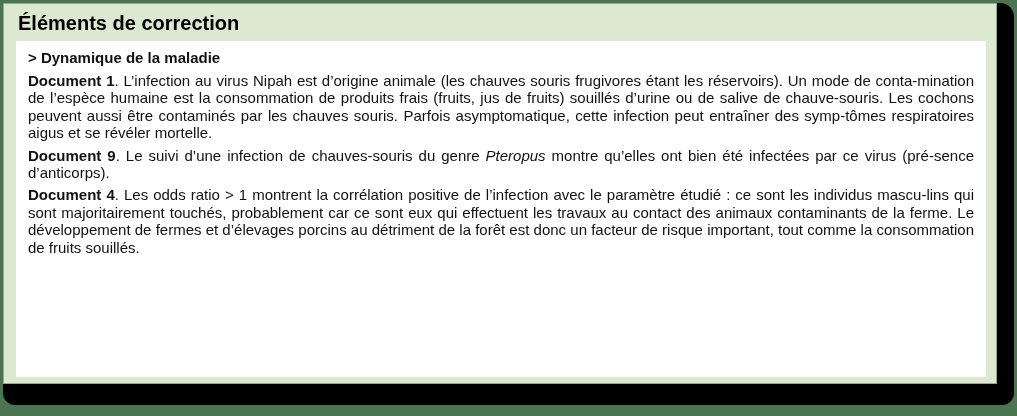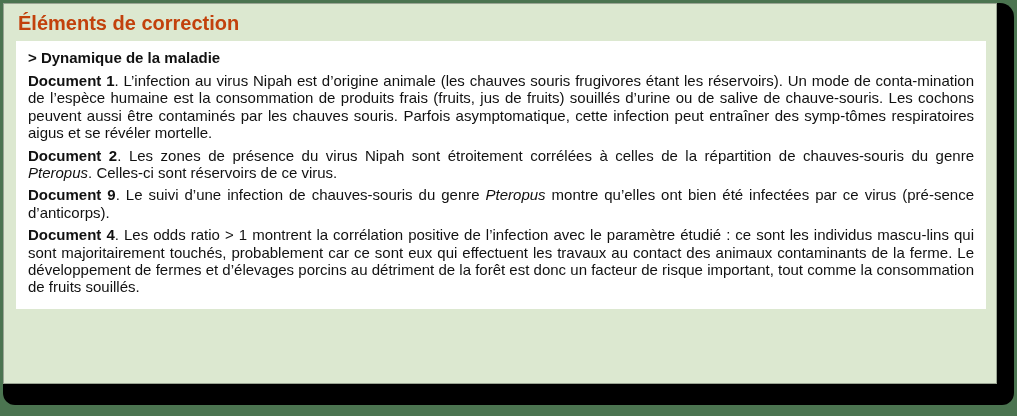--- a/index.html
+++ b/index.html
@@ -33,29 +33,29 @@
       background: #dce8d0;
       border: 1px solid #9aa593;
       box-sizing: content-box;
     }
     .title {
       position: absolute;
       left: 14px;
       top: 8px;
       font-size: 20px;
       font-weight: bold;
-      color: #c2410c;
+      color: #000000;
       letter-spacing: 0px;
     }
     .panel {
       position: absolute;
       left: 12px;
       top: 37px;
       width: 970px;
-      height: 268px;
+      height: 336px;
       background: #ffffff;
       padding: 8px 12px 0 12px;
       box-sizing: border-box;
       font-size: 15px;
       line-height: 17.4px;
     }
     .section-head {
       font-weight: bold;
       margin: 0 0 5px 0;
       font-size: 15px;
@@ -78,19 +78,18 @@
 <div class="shadow"></div>
 
 <div class="box">
   <div class="title">Éléments de correction</div>
 
   <div class="panel">
 
     <div class="section-head">&gt; Dynamique de la maladie</div>
     <p class="para"><b>Document 1</b><span>. L’infection au virus Nipah est d’origine animale (les chauves souris frugivores étant les réservoirs). Un mode de conta-mination de l’espèce humaine est la consommation de produits frais (fruits, jus de fruits) souillés d’urine ou de salive de chauve-souris. Les cochons peuvent aussi être contaminés par les chauves souris. Parfois asymptomatique, cette infection peut entraîner des symp-tômes respiratoires aigus et se révéler mortelle.</span></p>
 
-    <p class="para"><b>Document 2</b><span>.  Les zones de présence du virus Nipah sont étroitement corrélées à celles de la répartition de chauves-souris du genre </span><i>Pteropus</i><span>. Celles-ci sont réservoirs de ce virus.</span></p>
     <p class="para"><b>Document 9</b><span>. Le suivi d’une infection de chauves-souris du genre </span><i>Pteropus</i><span> montre qu’elles ont bien été infectées par ce virus (pré-sence d’anticorps).</span></p>
 
     <p class="para"><b>Document 4</b><span>. Les odds ratio &gt; 1 montrent la corrélation positive de l’infection avec le paramètre étudié : ce sont les individus mascu-lins qui sont majoritairement touchés, probablement car ce sont eux qui effectuent les travaux au contact des animaux contaminants de la ferme. Le développement de fermes et d’élevages porcins au détriment de la forêt est donc un facteur de risque important, tout comme la consommation de fruits souillés.</span></p>
 
   </div>
 </div>
 
 </body></html>

